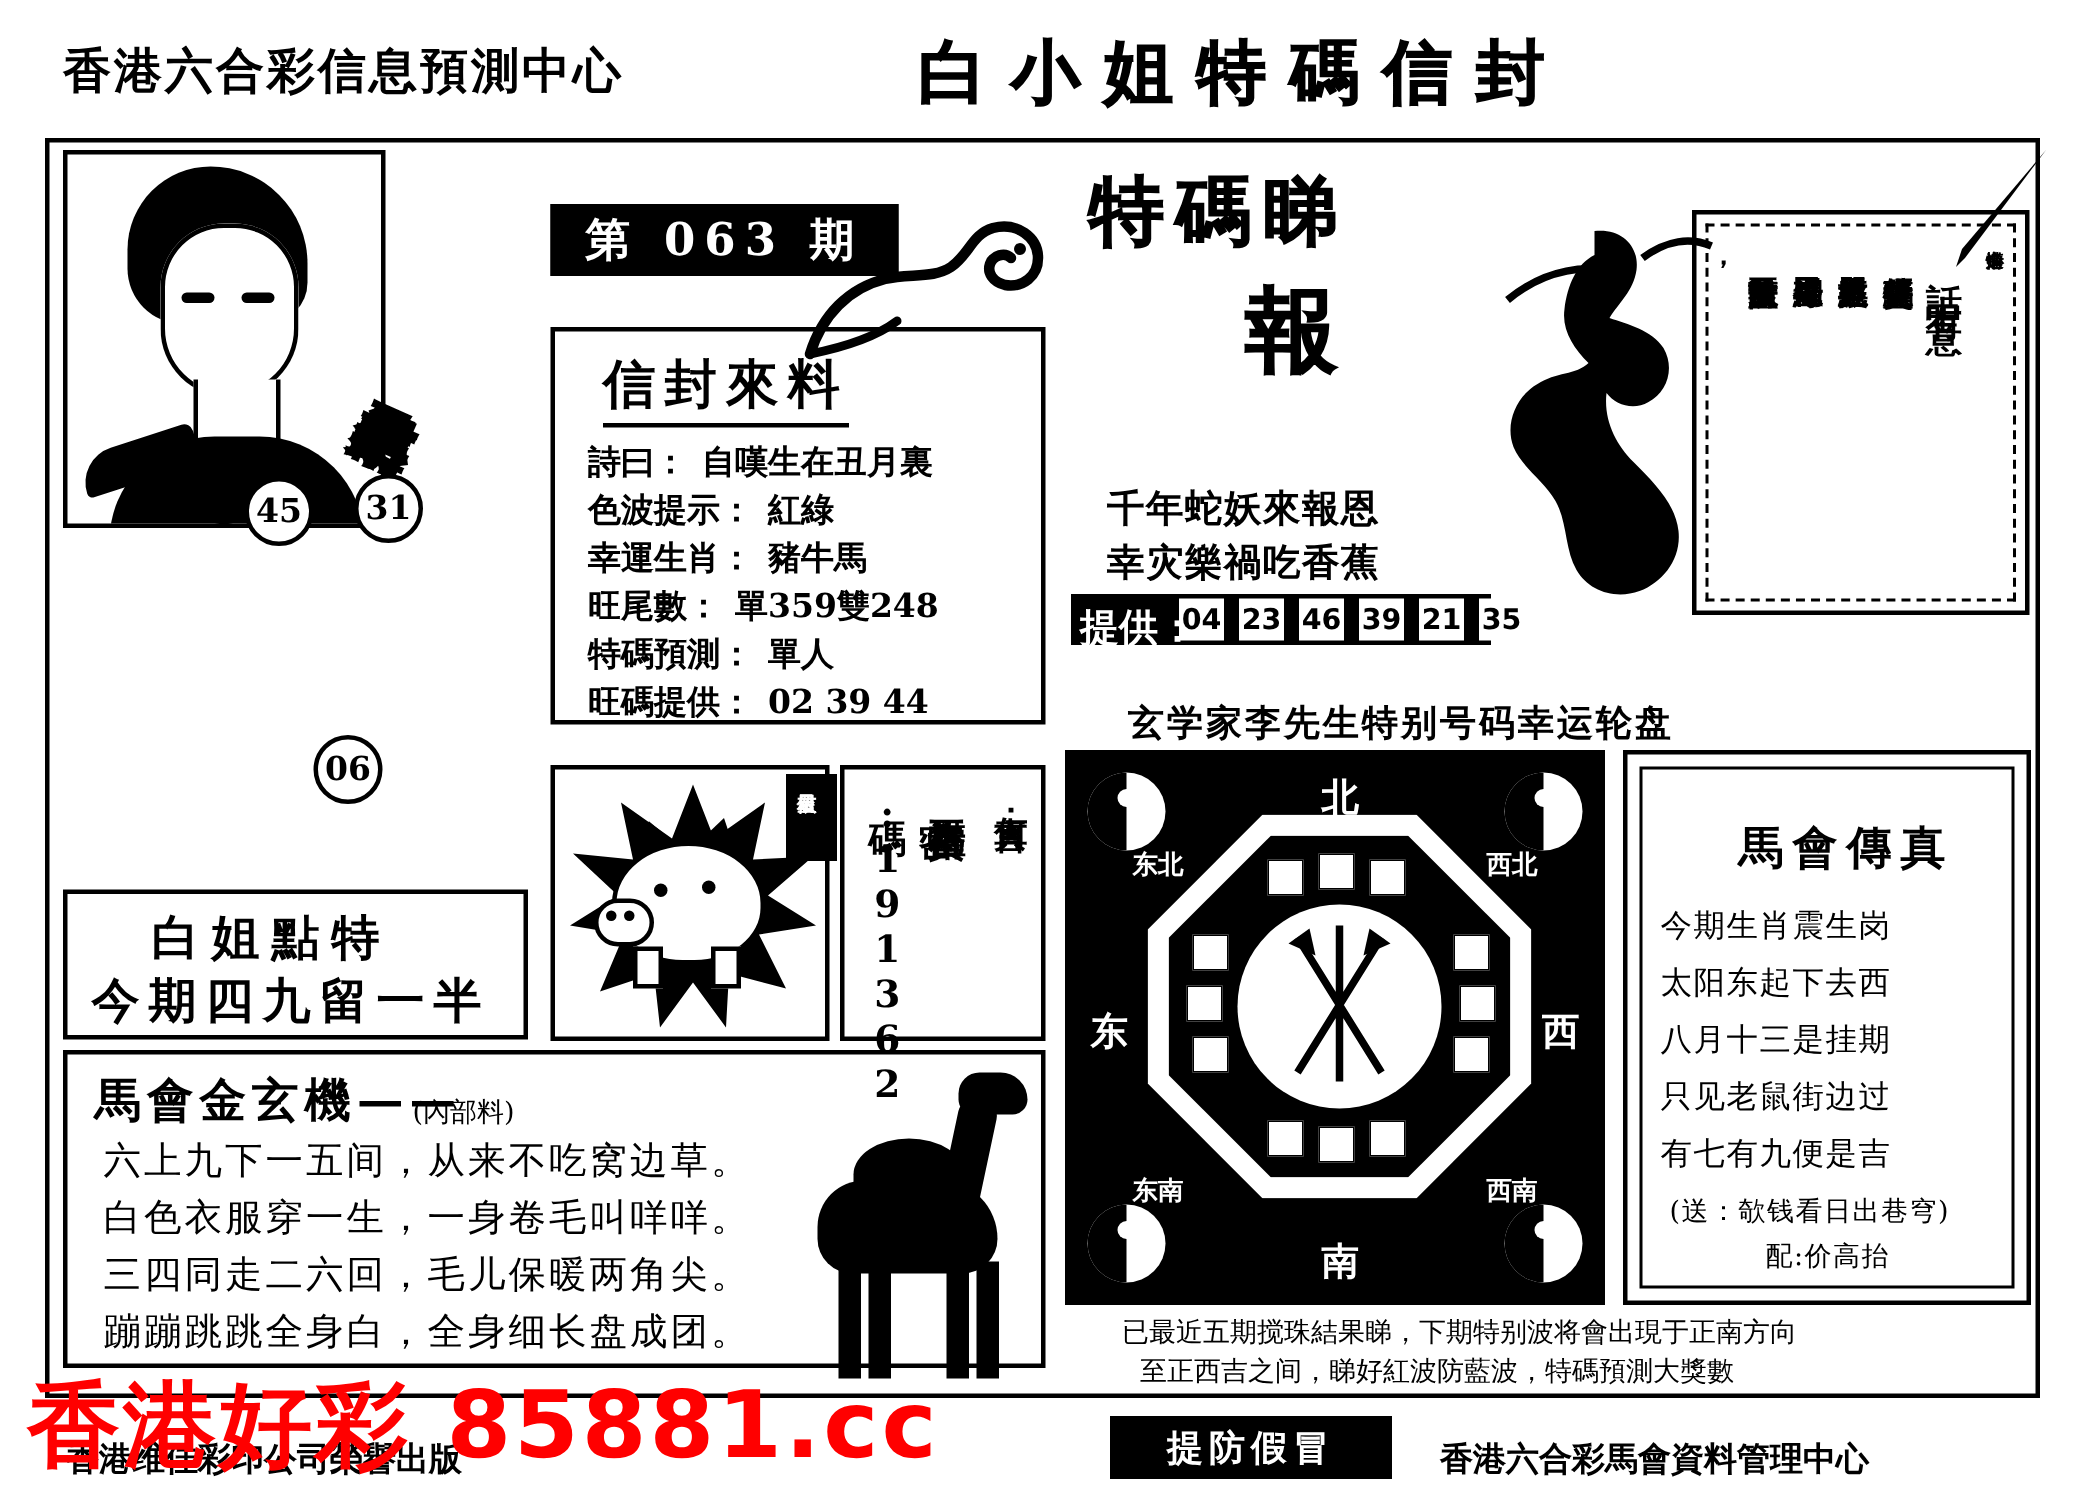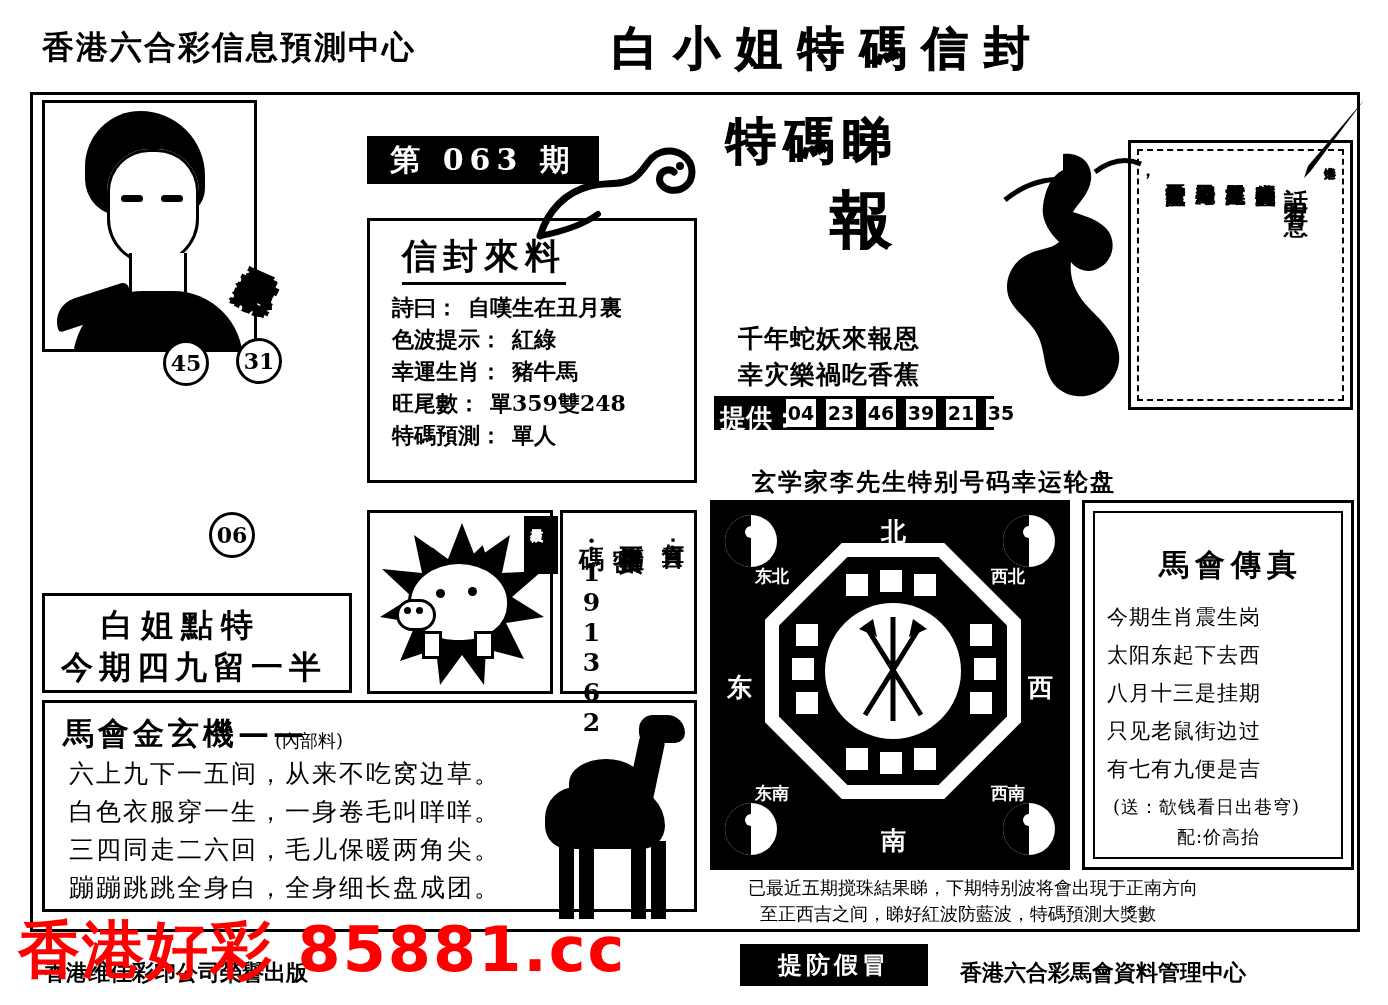--- a/index.html
+++ b/index.html
@@ -40,21 +40,21 @@
   .p-eye{position:absolute;width:22px;height:7px;background:#000;border-radius:4px;}
   .p-neck{position:absolute;left:84px;top:150px;width:52px;height:46px;background:#fff;border:3px solid #000;border-top:none;}
   .p-body{position:absolute;left:28px;top:188px;width:170px;height:70px;background:#000;
      border-radius:70px 70px 0 0;}
   .p-swoosh{position:absolute;left:8px;top:190px;width:80px;height:28px;background:#000;
      transform:rotate(-18deg);border-radius:40px 10px 30px 6px;}
 
   .ball{
     position:absolute;border:3px solid #000;border-radius:50%;
     background:#fff;display:flex;align-items:center;justify-content:center;
-    font-weight:bold;font-family:"DejaVu Serif",serif;margin-top:22px;
+    font-weight:bold;font-family:"DejaVu Serif",serif;
   }
 
   
   .diag{
     position:absolute;left:258px;top:236px;
     font-size:41px;font-weight:bold;font-family:"DejaVu Serif",serif;
     line-height:1.04;letter-spacing:0px;
     writing-mode:vertical-rl;text-orientation:upright;
     transform:rotate(24deg);transform-origin:top left;
     -webkit-text-stroke:1px #000;
@@ -242,20 +242,23 @@
       <span class="lb-k">色波提示：</span><span class="lb-v">紅綠</span>
     </div>
     <div class="lb-row" style="left:22px;top:136px;">
       <span class="lb-k">幸運生肖：</span><span class="lb-v">豬牛馬</span>
     </div>
     <div class="lb-row" style="left:22px;top:168px;">
       <span class="lb-k">旺尾數：</span><span class="lb-v">單359雙248</span>
     </div>
     <div class="lb-row" style="left:22px;top:200px;">
       <span class="lb-k">特碼預測：</span><span class="lb-v">單人</span>
+    </div>
+    <div class="lb-row" style="left:22px;top:232px;">
+      <span class="lb-k">旺碼提供：</span><span class="lb-v">02 39 44</span>
     </div>
   </div>
 
   <div class="frame" id="baijie">
     <div class="l1">白姐點特</div>
     <div class="l2">今期四九留一半</div>
   </div>
 
   <div class="frame" id="pigbox">
     <svg class="pig-star" viewBox="0 0 168 166">

